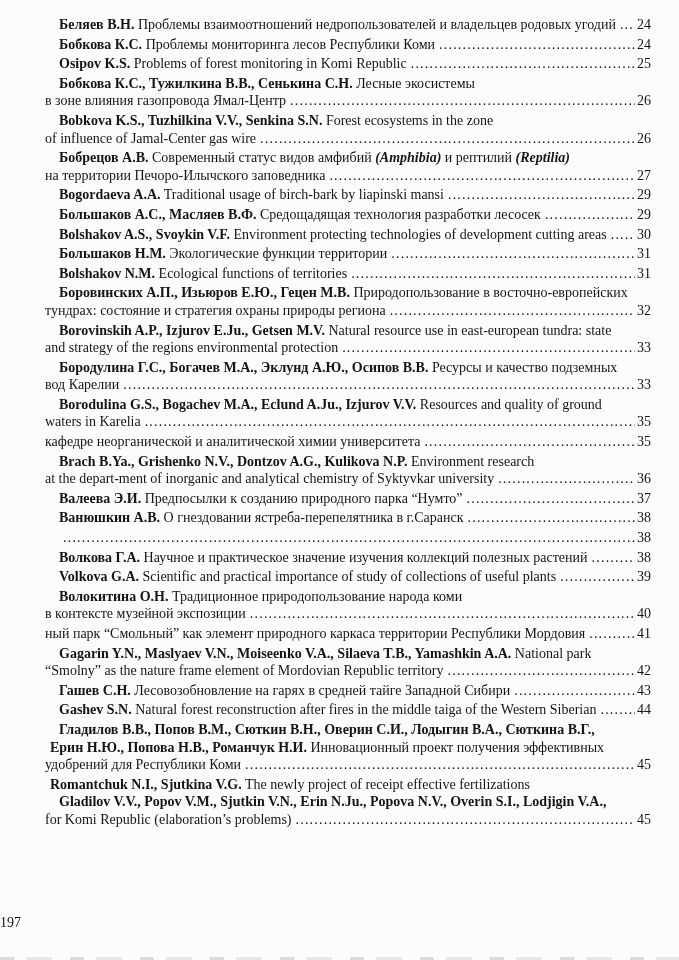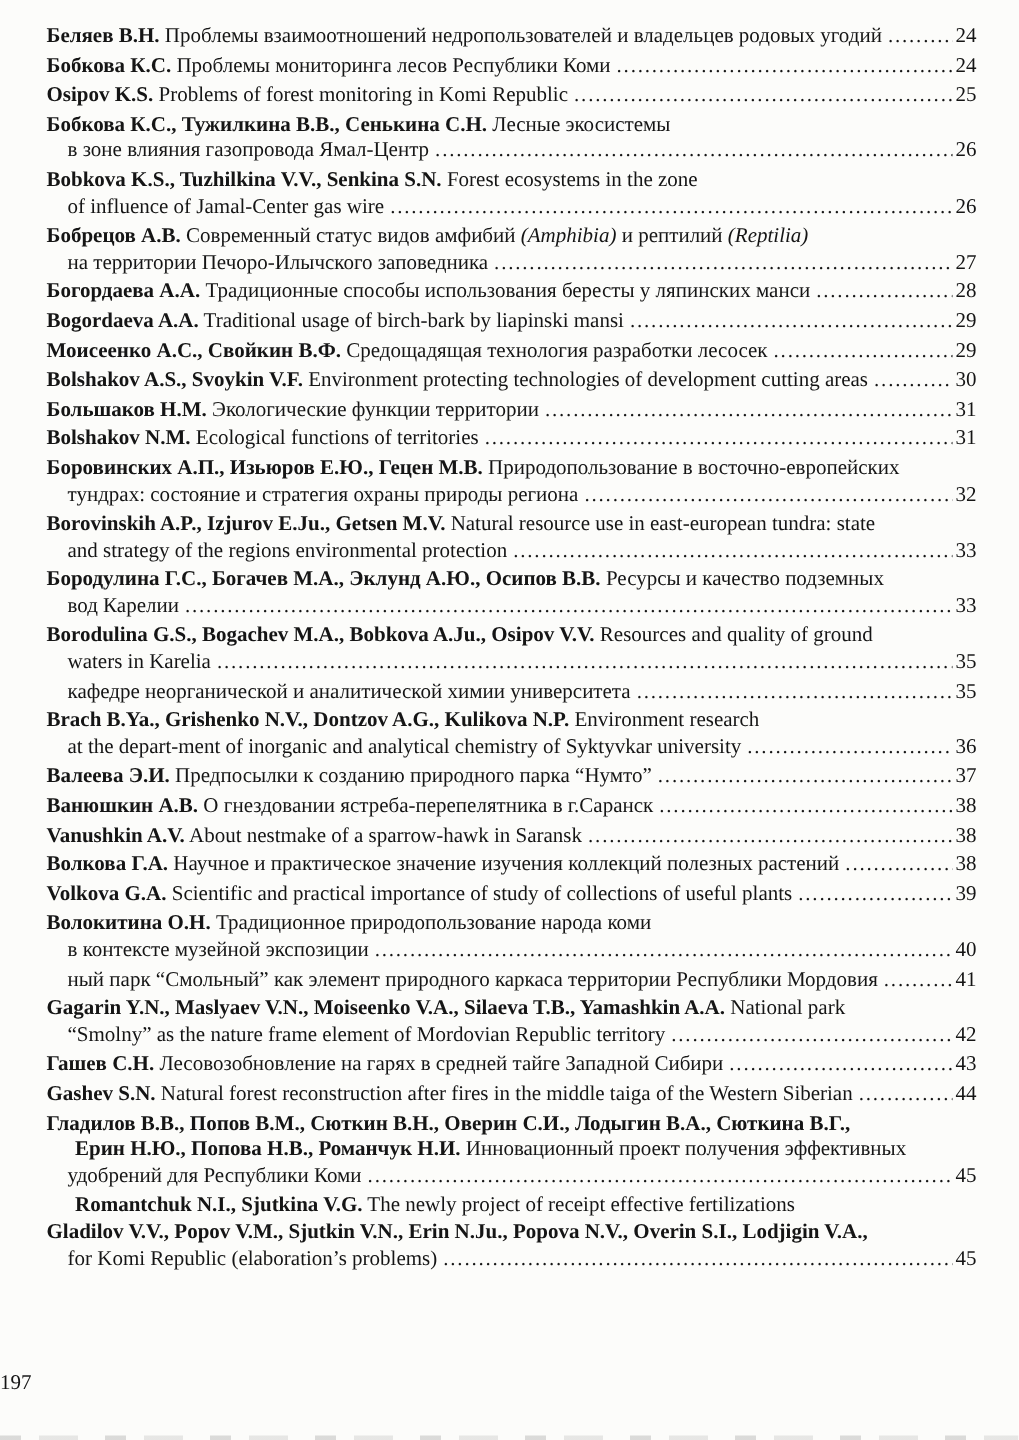--- a/index.html
+++ b/index.html
@@ -16,26 +16,26 @@
     left:31px; top:16px;
     width:620px;
   }
   .entry { margin:0 0 2px 0; }
   .line {
     display:flex;
     align-items:baseline;
     font-size:14px;
     line-height:17.6px;
   }
-  .ind0 { padding-left:0; }
+  .ind0 { padding-left:0;margin-left:28px; }
   .ind1 { padding-left:14px; }
   .ind2 { padding-left:19px;align-items:center; }
   .text { flex:0 0 auto; white-space:nowrap; }
   .seg-b { font-weight:bold; }
-  .seg-i { font-style:italic; }
+  .seg-i { font-style:italic;font-weight:bold; }
   .dots {
     flex:1 1 0;
     min-width:8px;
     overflow:hidden;
     white-space:nowrap;
     margin:0 2px 0 4px;
     letter-spacing:1.2px;
   }
   .dots::after {
     content:"........................................................................................................................................................................................................";
@@ -109,35 +109,28 @@
           <span class="text"><span class="seg-b">Бобрецов А.В.</span><span> Современный статус видов амфибий </span><span class="seg-i">(Amphibia)</span><span> и рептилий </span><span class="seg-i">(Reptilia)</span></span>
         </div>
         <div class="line ind1">
           <span class="text"><span>на территории Печоро-Илычского заповедника</span></span>
           <span class="dots"></span>
           <span class="page-num">27</span>
         </div>
       </div>
       <div class="entry">
         <div class="line ind0">
-          <span class="text"><span class="seg-b">Богордаева А.А.</span><span> Традиционные способы использования бересты у ляпинских манси</span></span>
-          <span class="dots"></span>
-          <span class="page-num">28</span>
-        </div>
-      </div>
-      <div class="entry">
-        <div class="line ind0">
           <span class="text"><span class="seg-b">Bogordaeva A.A.</span><span> Traditional usage of birch-bark by liapinski mansi</span></span>
           <span class="dots"></span>
           <span class="page-num">29</span>
         </div>
       </div>
       <div class="entry">
         <div class="line ind0">
-          <span class="text"><span class="seg-b">Моисеенко А.С., Свойкин В.Ф.</span><span> Средощадящая технология разработки лесосек</span></span>
+          <span class="text"><span class="seg-b">Большаков А.С., Масляев В.Ф.</span><span> Средощадящая технология разработки лесосек</span></span>
           <span class="dots"></span>
           <span class="page-num">29</span>
         </div>
       </div>
       <div class="entry">
         <div class="line ind0">
           <span class="text"><span class="seg-b">Bolshakov A.S., Svoykin V.F.</span><span> Environment protecting technologies of development cutting areas</span></span>
           <span class="dots"></span>
           <span class="page-num">30</span>
         </div>
@@ -181,21 +174,21 @@
           <span class="text"><span class="seg-b">Бородулина Г.С., Богачев М.А., Эклунд А.Ю., Осипов В.В.</span><span> Ресурсы и качество подземных</span></span>
         </div>
         <div class="line ind1">
           <span class="text"><span>вод Карелии</span></span>
           <span class="dots"></span>
           <span class="page-num">33</span>
         </div>
       </div>
       <div class="entry">
         <div class="line ind0">
-          <span class="text"><span class="seg-b">Borodulina G.S., Bogachev M.A., Bobkova A.Ju., Osipov V.V.</span><span> Resources and quality of ground</span></span>
+          <span class="text"><span class="seg-b">Borodulina G.S., Bogachev M.A., Eclund A.Ju., Izjurov V.V.</span><span> Resources and quality of ground</span></span>
         </div>
         <div class="line ind1">
           <span class="text"><span>waters in Karelia</span></span>
           <span class="dots"></span>
           <span class="page-num">35</span>
         </div>
       </div>
       <div class="entry">
         <div class="line ind1">
           <span class="text"><span>кафедре неорганической и аналитической химии университета</span></span>
@@ -222,21 +215,20 @@
       </div>
       <div class="entry">
         <div class="line ind0">
           <span class="text"><span class="seg-b">Ванюшкин А.В.</span><span> О гнездовании ястреба-перепелятника в г.Саранск</span></span>
           <span class="dots"></span>
           <span class="page-num">38</span>
         </div>
       </div>
       <div class="entry">
         <div class="line ind0">
-          <span class="text"><span class="seg-b">Vanushkin A.V.</span><span> About nestmake of a sparrow-hawk in Saransk</span></span>
           <span class="dots"></span>
           <span class="page-num">38</span>
         </div>
       </div>
       <div class="entry">
         <div class="line ind0">
           <span class="text"><span class="seg-b">Волкова Г.А.</span><span> Научное и практическое значение изучения коллекций полезных растений</span></span>
           <span class="dots"></span>
           <span class="page-num">38</span>
         </div>

